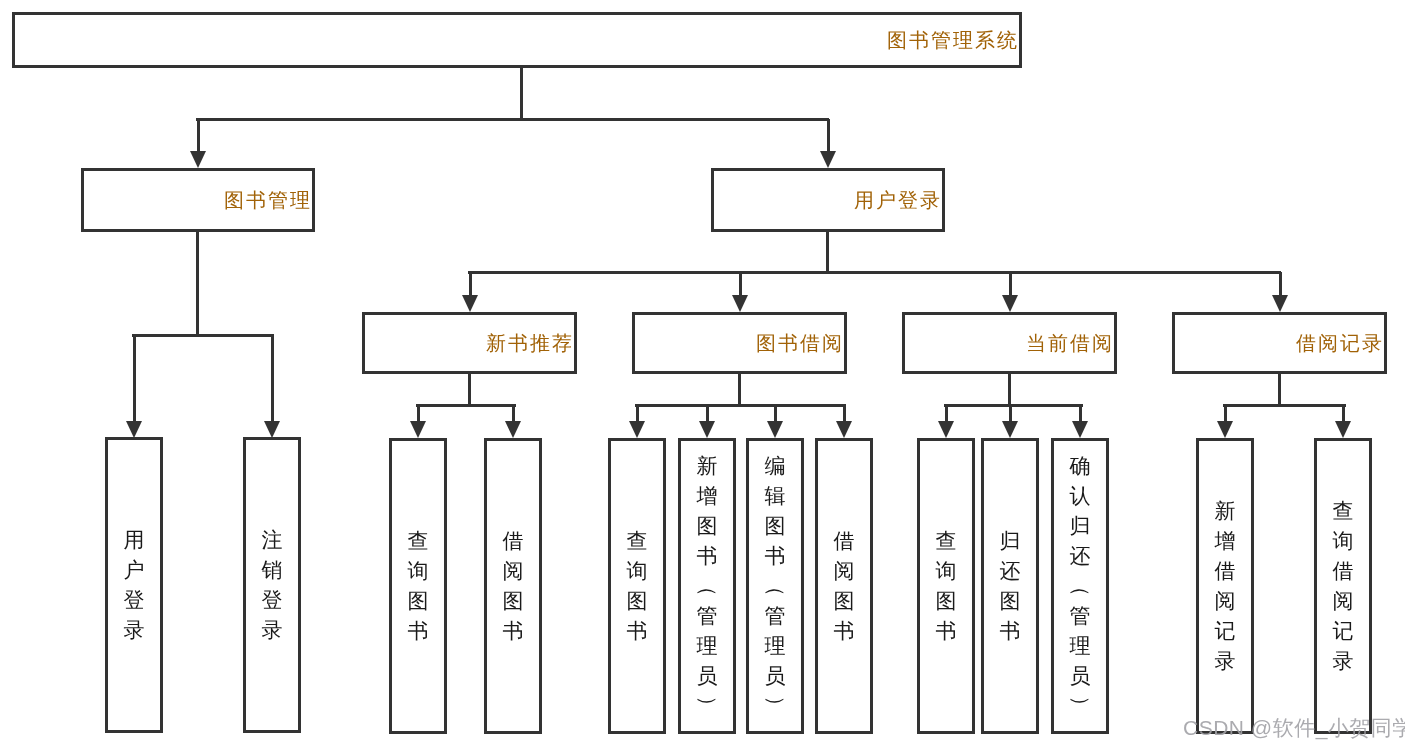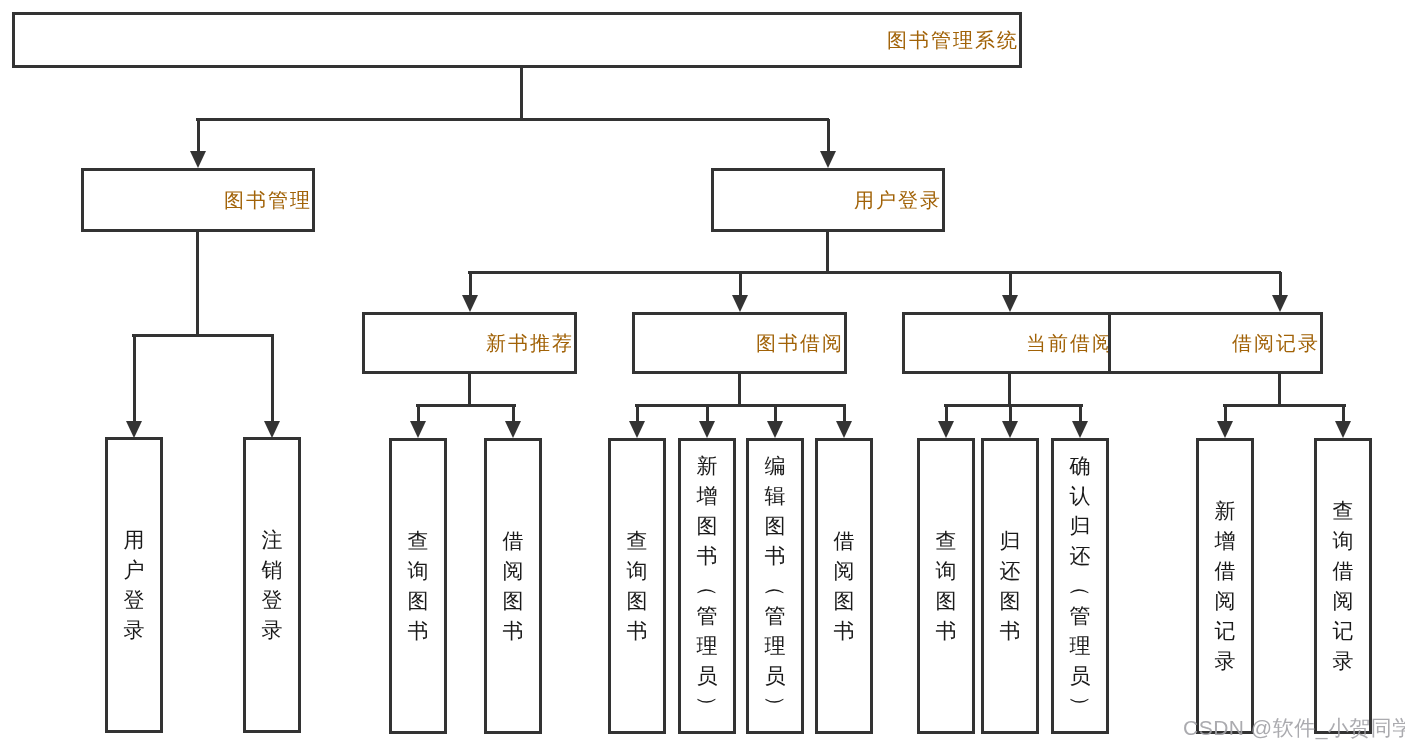--- a/index.html
+++ b/index.html
@@ -104,21 +104,21 @@
 
   <div class="node" style="left:362px; top:312px; width:215px; height:62px;">
     <span>新书推荐</span>
   </div>
   <div class="node" style="left:632px; top:312px; width:215px; height:62px;">
     <span>图书借阅</span>
   </div>
   <div class="node" style="left:902px; top:312px; width:215px; height:62px;">
     <span>当前借阅</span>
   </div>
-  <div class="node" style="left:1108px; top:312px; width:215px; height:62px;">
+  <div class="node" style="left:1172px; top:312px; width:215px; height:62px;">
     <span>借阅记录</span>
   </div>
 
   <div class="line v" style="left:196px; top:231px; height:106px;"></div>
   <div class="line h" style="left:132px; top:334px; width:142px;"></div>
   <div class="arrow" style="left:133px; top:335px; height:86px;"></div>
   <div class="arrow" style="left:271px; top:335px; height:86px;"></div>
 
   <div class="line v" style="left:468px; top:373px; height:34px;"></div>
   <div class="line h" style="left:416px; top:404px; width:100px;"></div>

